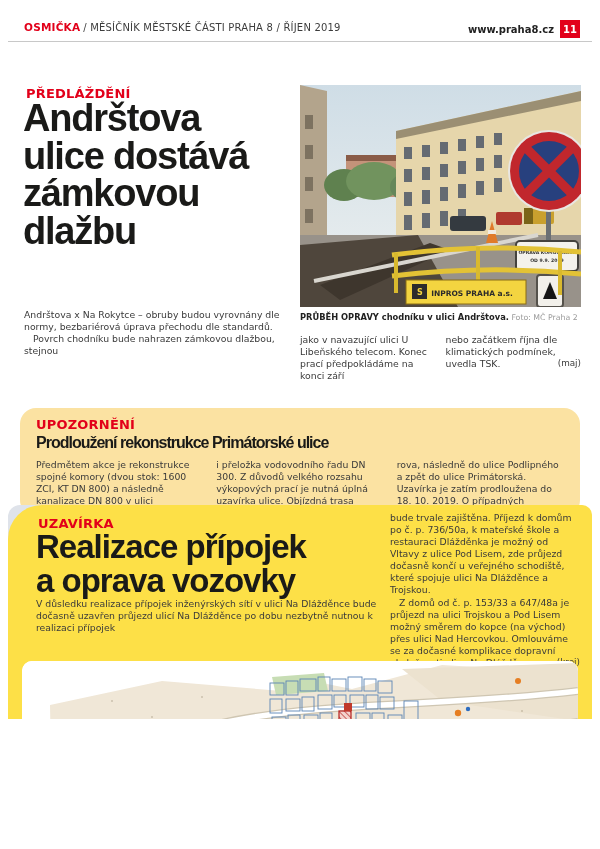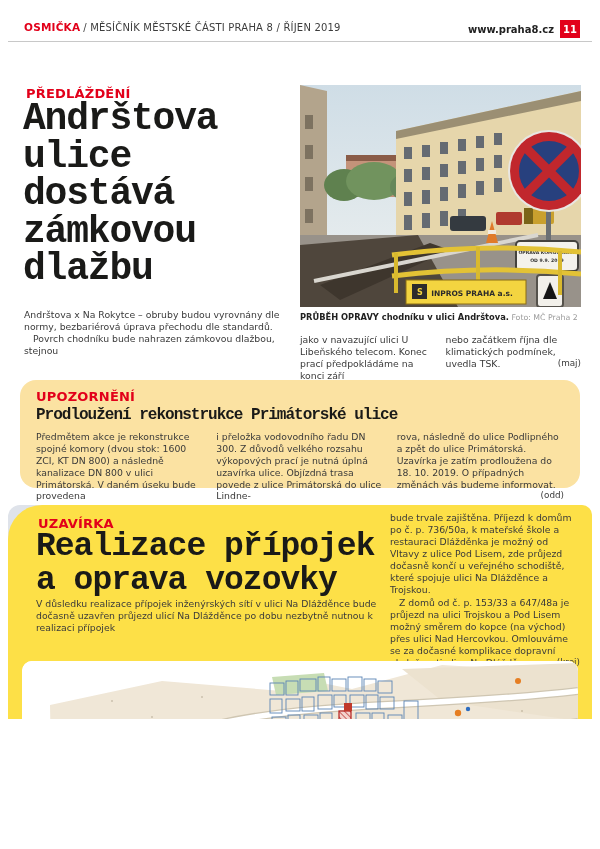--- a/index.html
+++ b/index.html
@@ -18,37 +18,37 @@
   .masthead{left:24px;top:21px;font-size:10px;letter-spacing:.2px;color:#3c3c3c;white-space:nowrap}
   .masthead .brand{color:var(--red);font-weight:bold;font-size:10.5px;margin-right:3px}
   .head-right{right:20px;top:20px;display:flex;align-items:center;gap:6px}
   .site{font-weight:bold;font-size:10px;color:#222}
   .pagenum{width:20px;height:18px;background:var(--red);color:#fff;font-weight:bold;
            font-size:10px;display:flex;align-items:center;justify-content:center}
   .head-rule{left:8px;right:8px;top:41px;height:1px;background:#c8c8c8}
 
   
   .kicker{color:var(--red);font-weight:bold;font-size:13px;letter-spacing:.2px}
-  .serif{font-family:Liberation Mono, monospace;font-weight:bold;color:var(--ink)}
+  .serif{font-family:Liberation Sans, sans-serif;font-weight:bold;color:var(--ink)}
   .h1a{left:23px;top:100px;width:280px;font-size:38px;line-height:.99;letter-spacing:-1.2px}
   .lead{left:24px;top:252px;width:276px;font-weight:bold;font-size:10px;line-height:1.37;color:#2b2b2b}
   .btxt{font-size:9.3px;line-height:1.3;color:var(--body)}
   .cols2w{left:24px;top:309px;width:278px;display:flex;gap:11px}
   .cols2w>div{flex:1}
   .indent{text-indent:9px}
   .photo{left:300px;top:85px;width:281px;height:222px;overflow:hidden}
   .caption{left:300px;top:312px;width:281px;font-size:8.3px;color:#222;line-height:1.25}
   .caption .cb{font-weight:bold}
   .caption .cc{color:#9b9b9b;font-size:7.8px}
   .colsR{left:300px;top:334px;width:281px;display:flex;gap:10px}
   .colsR>div{flex:1}
   .so{float:right;font-size:8.8px;color:var(--body)}
 
   
-  .notice{left:20px;top:380px;width:560px;height:108px;background:var(--notice);border-radius:16px;padding:9px 16px 0}
+  .notice{left:20px;top:408px;width:560px;height:108px;background:var(--notice);border-radius:16px;padding:9px 16px 0}
   .h2a{font-size:16px;letter-spacing:-1px;white-space:nowrap;margin-top:2px}
   .ncols{display:flex;gap:13px;margin-top:7px}
   .ncols>div{flex:1;font-size:9.3px;line-height:1.28;color:var(--body)}
 
   
   .graycard{left:8px;top:505px;width:584px;height:336px;background:var(--frame);border-radius:12px}
   .whitecard{position:absolute;inset:0;background:#fde047;border-radius:34px 10px 28px 28px}
   .k3{left:30px;top:11px}
   .h3a{left:28px;top:25px;width:356px;font-size:33px;line-height:1.03;letter-spacing:-1px}
   .colsB{left:28px;top:93px;width:354px;display:flex;gap:11px}

